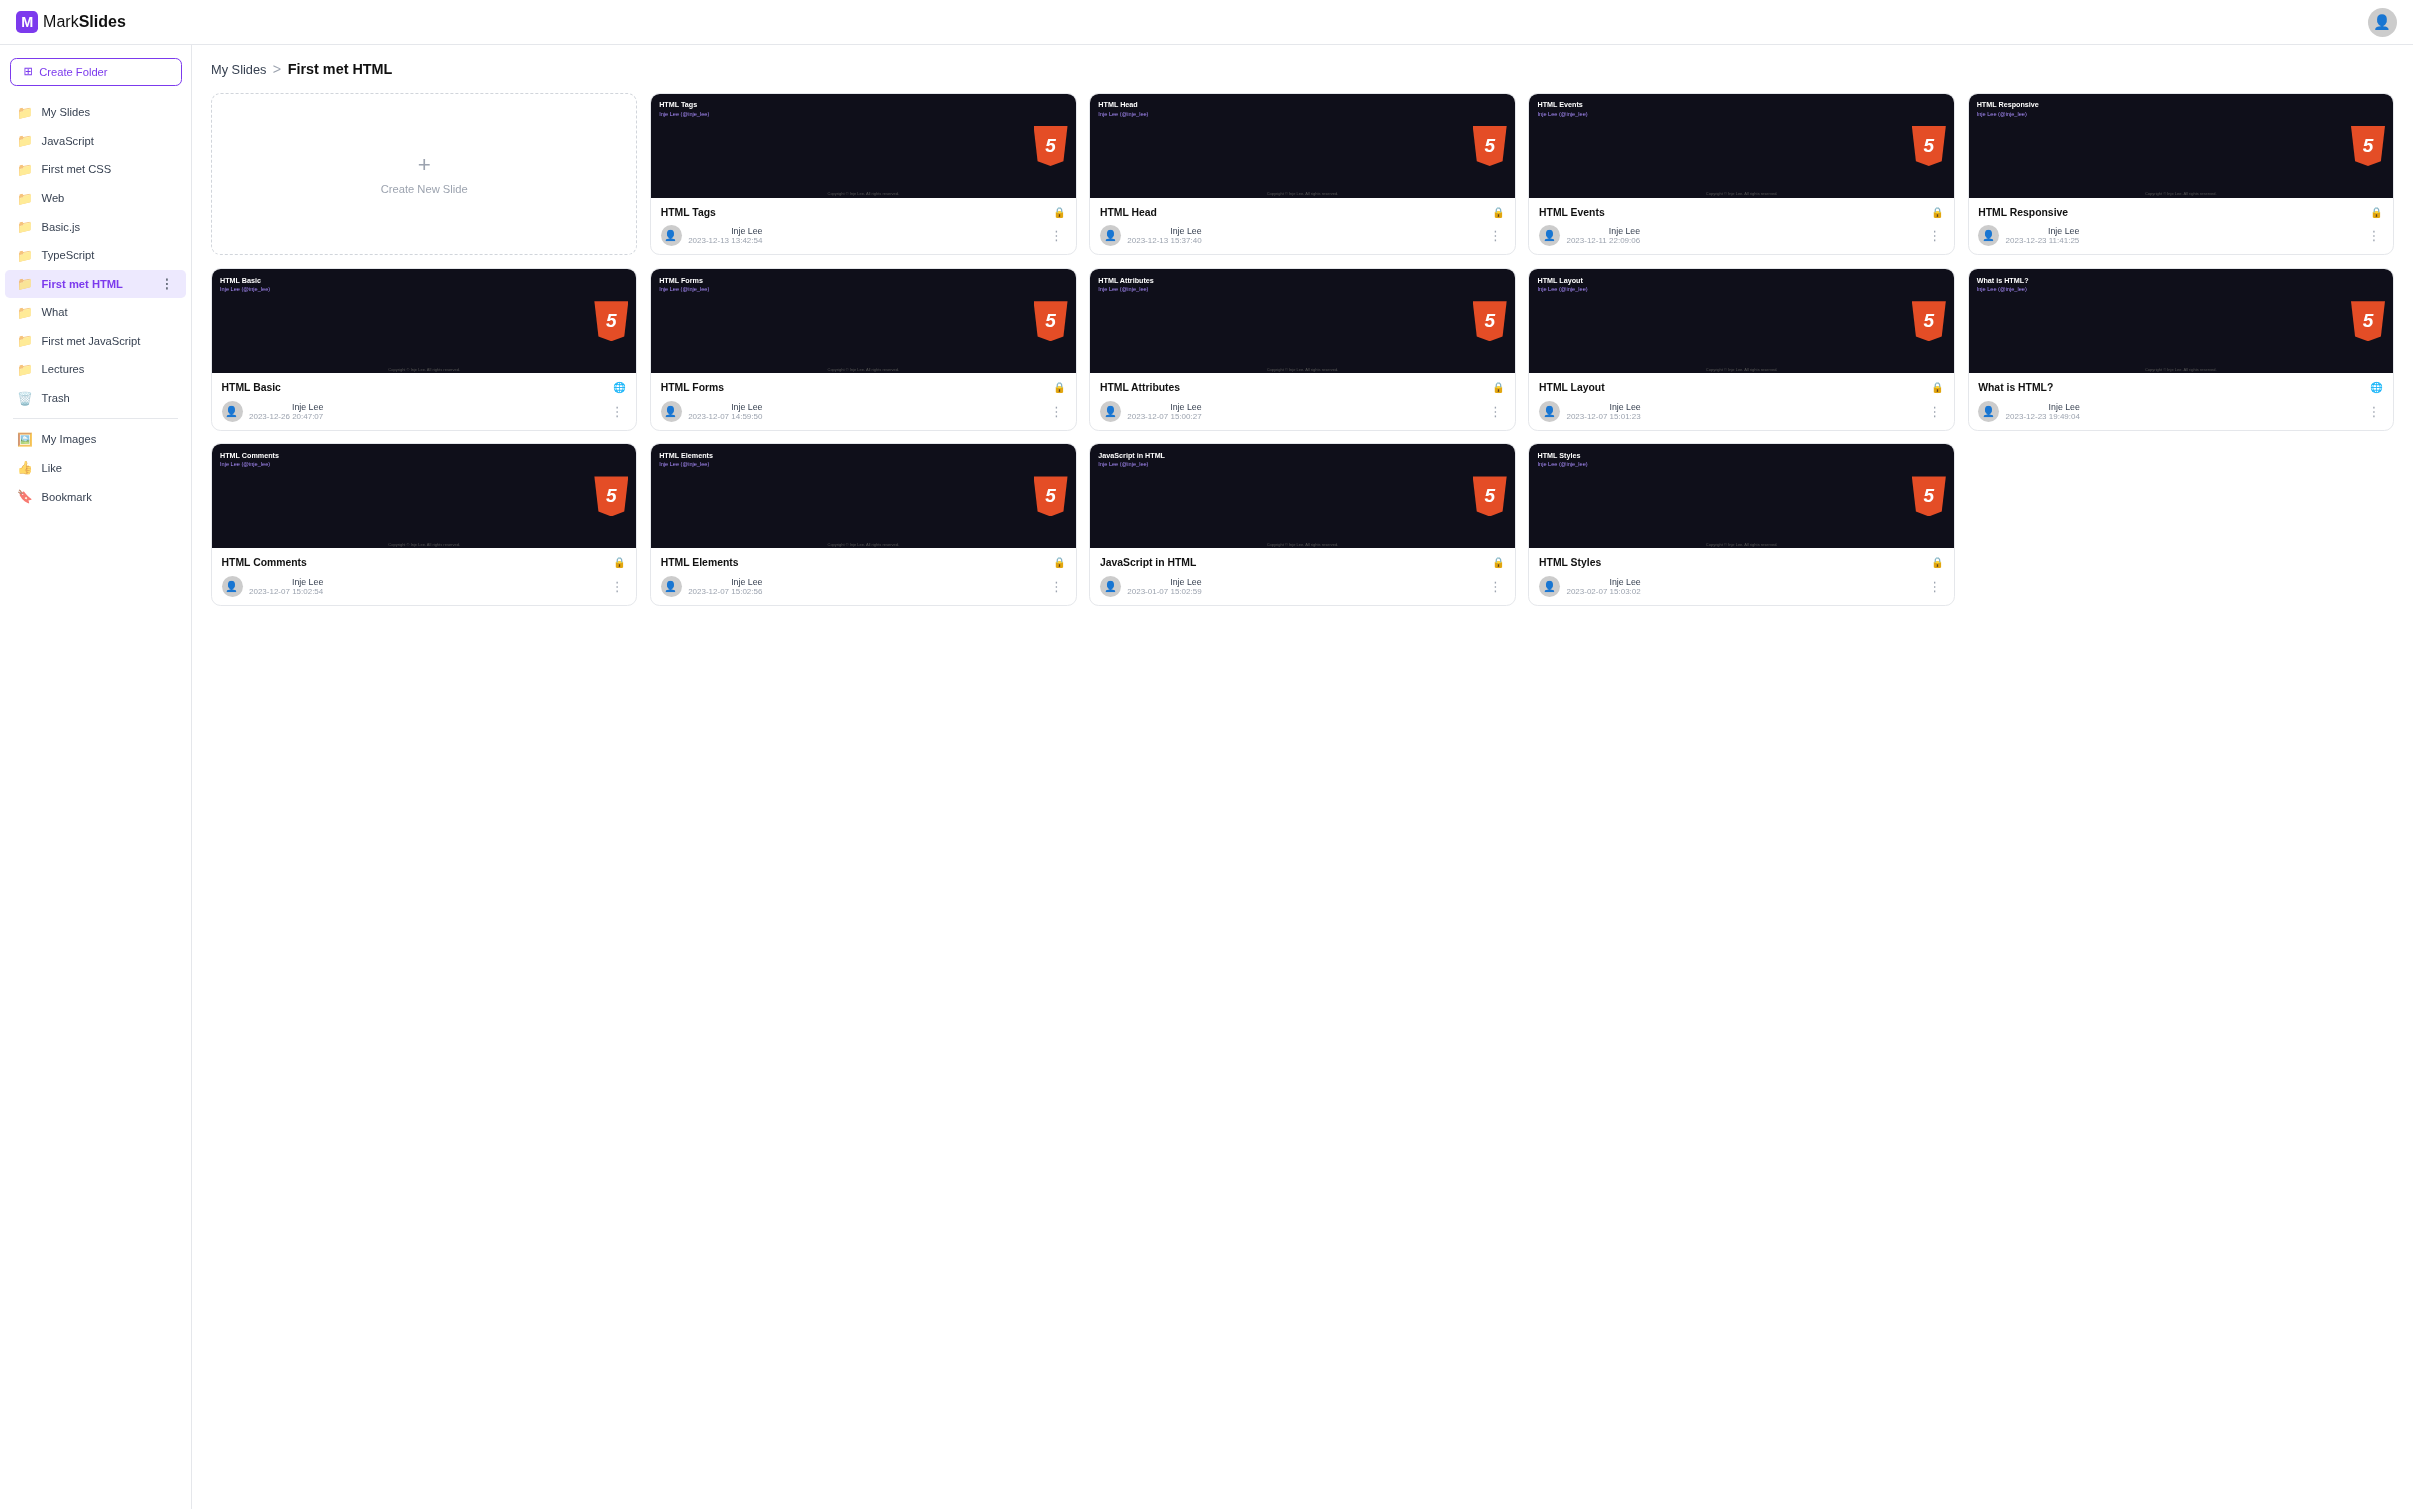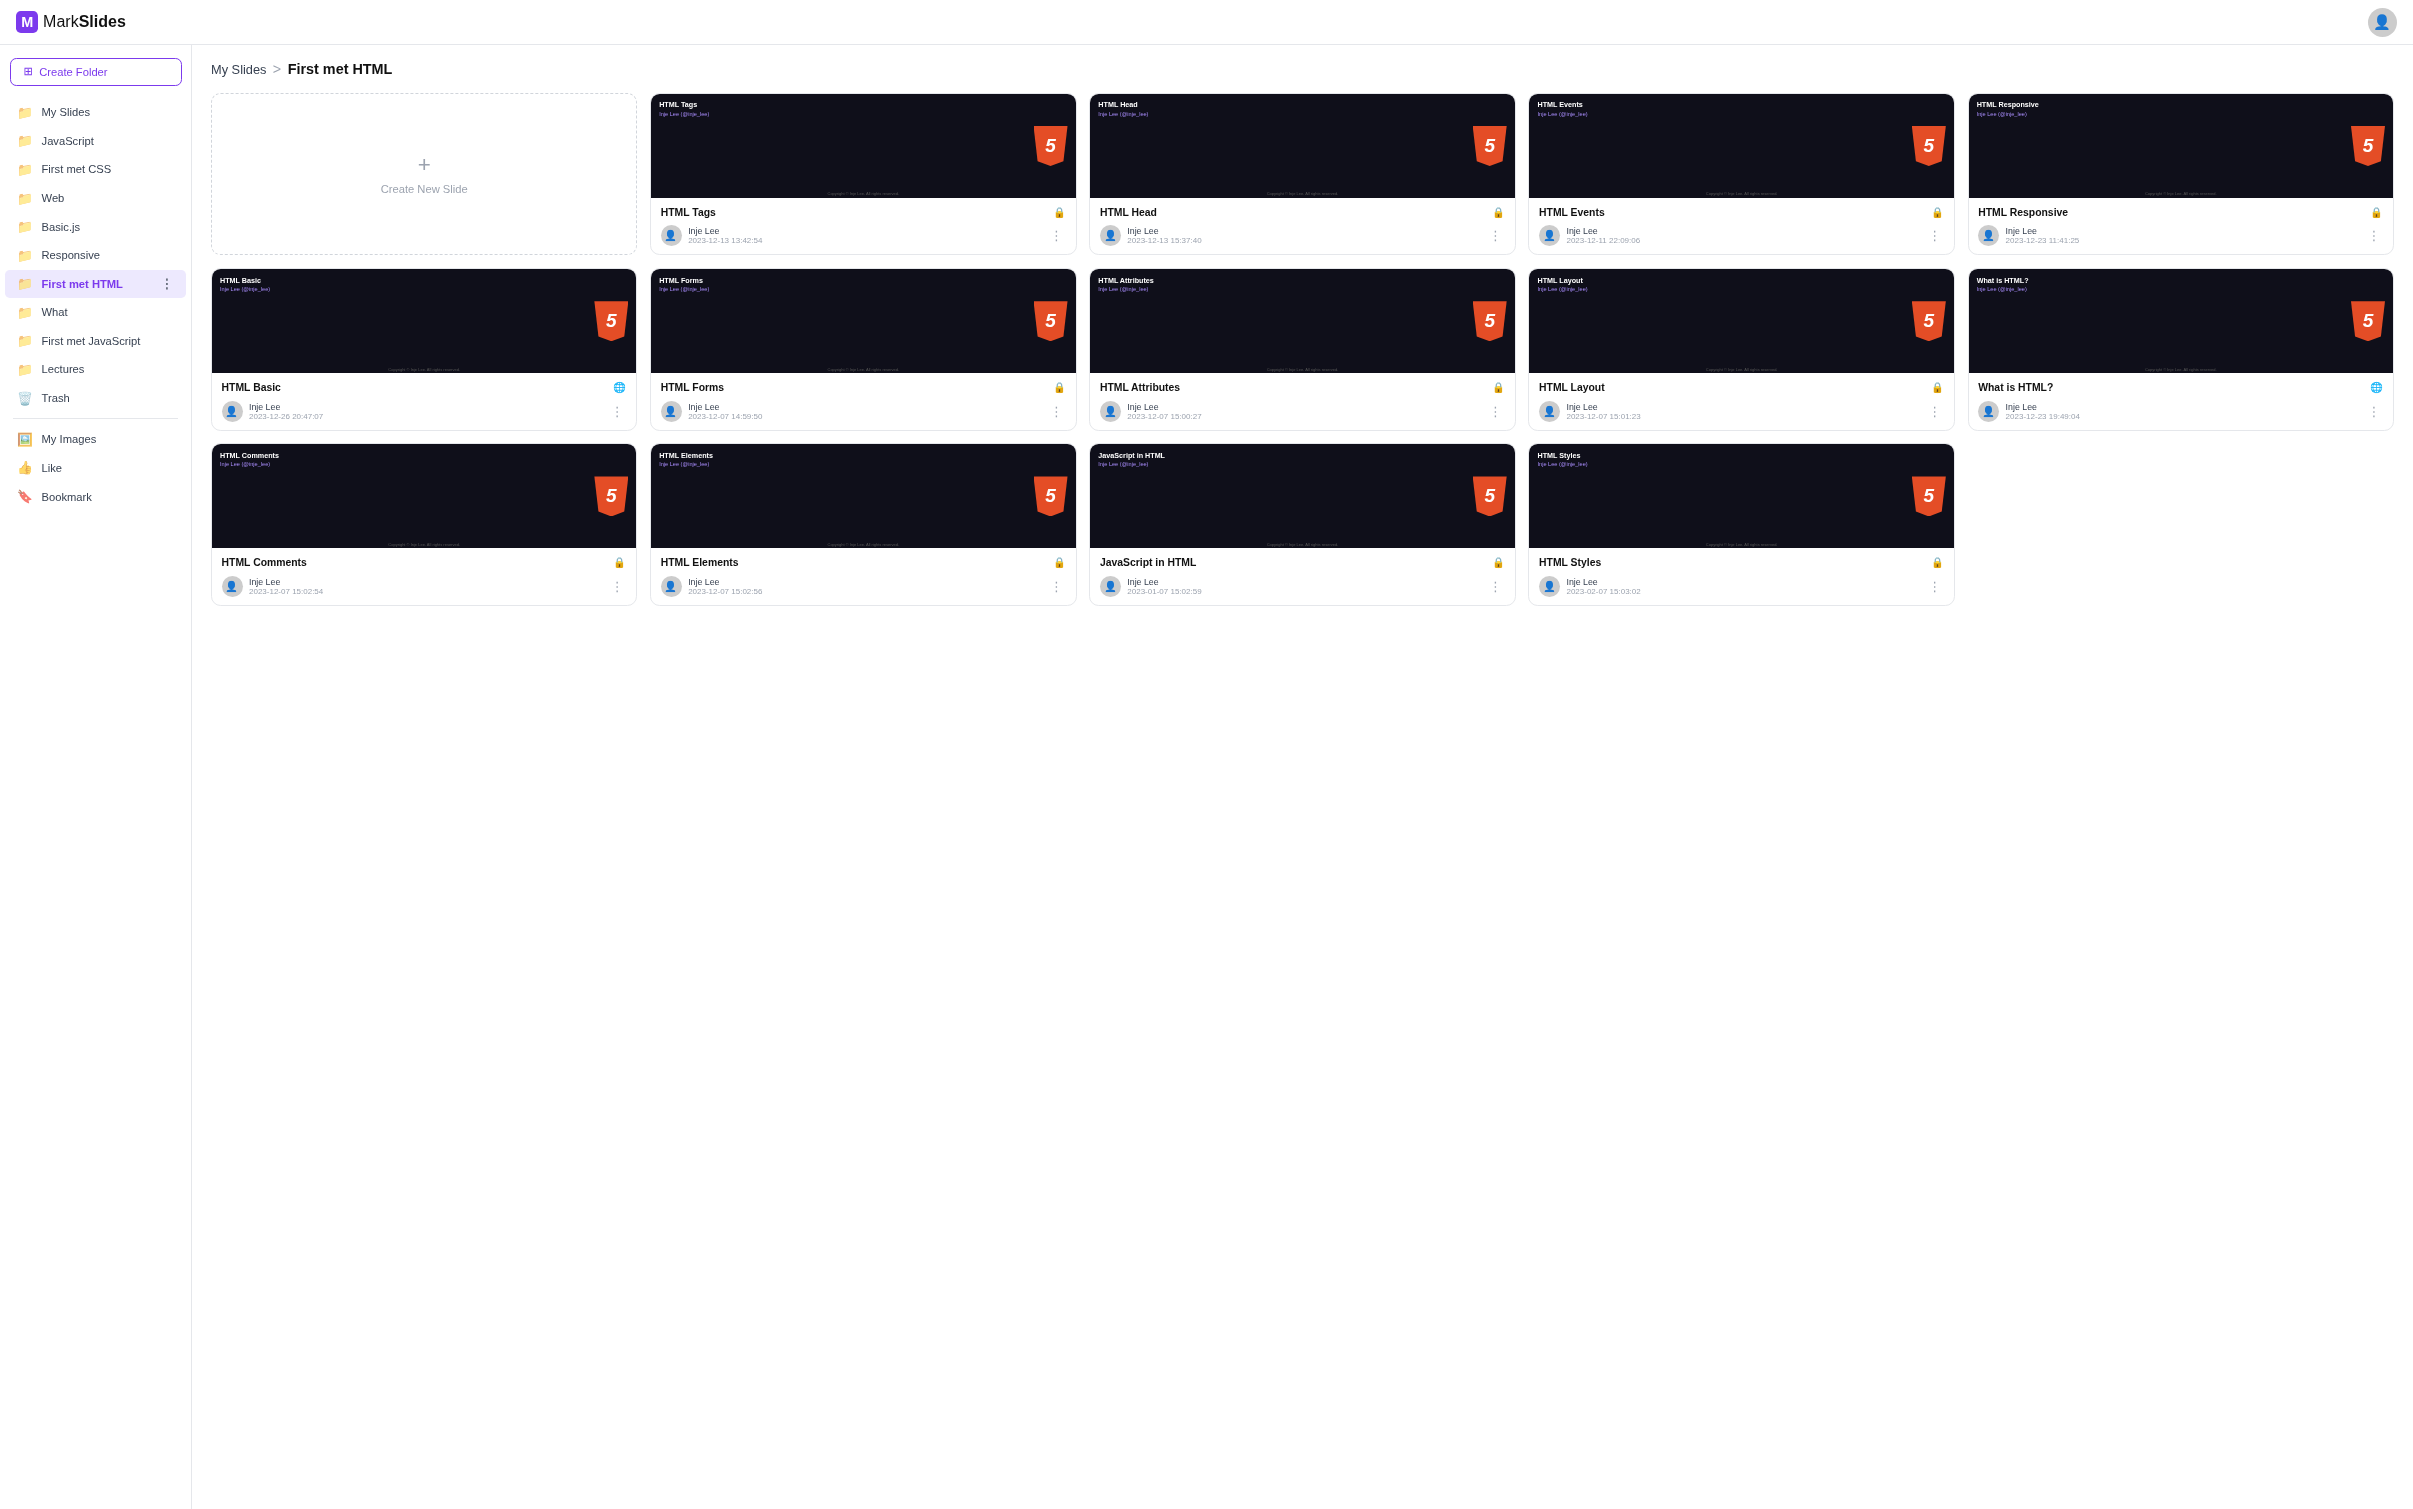--- a/index.html
+++ b/index.html
@@ -42,21 +42,21 @@
 
     
     .slide-card { border: 0.8px solid #e5e7eb; border-radius: 9.6px; overflow: hidden; cursor: pointer; background: #fff; }
 
     .slide-info { padding: 8px 9.6px; }
     .slide-title-row { display: flex; align-items: center; justify-content: space-between; margin-bottom: 6.4px; }
     .slide-title { font-size: 10.4px; font-weight: 600; color: #111; }
     .slide-meta { display: flex; align-items: center; justify-content: space-between; }
     .slide-meta-left { display: flex; align-items: center; gap: 6.4px; }
     .slide-avatar { width: 21px; height: 21px; border-radius: 50%; background: #ccc; overflow: hidden; display: flex; align-items: center; justify-content: center; font-size: 10.4px; flex-shrink: 0; }
-    .slide-author-info { display: flex; flex-direction: column; }
+    .slide-author-info { display: flex; flex-direction: column; text-align: right; }
     .slide-author-name { font-size: 8.8px; font-weight: 500; color: #374151; }
     .slide-date { font-size: 8px; color: #9ca3af; }
     .slide-more { color: #9ca3af; font-size: 12.8px; cursor: pointer; padding: 1.6px 3.2px; }
   </style>
 </head>
 <body>
 
 <div class="topbar">
   <div class="logo">
     <span style="background:#7c3aed;color:#fff;font-weight:900;font-size:14.4px;width:22.3px;height:22.3px;border-radius:4.8px;display:flex;align-items:center;justify-content:center;">M</span>
@@ -103,21 +103,21 @@
     <div class="sidebar-item">
       <div class="sidebar-item-left">
         <span class="sidebar-icon">📁</span>
         <span>Basic.js</span>
       </div>
       <span class="sidebar-more">⋮</span>
     </div>
     <div class="sidebar-item">
       <div class="sidebar-item-left">
         <span class="sidebar-icon">📁</span>
-        <span>Responsive</span>
+        <span>TypeScript</span>
       </div>
       <span class="sidebar-more">⋮</span>
     </div>
     <div class="sidebar-item active">
       <div class="sidebar-item-left">
         <span class="sidebar-icon">📁</span>
         <span>First met HTML</span>
       </div>
       <span class="sidebar-more">⋮</span>
     </div>

